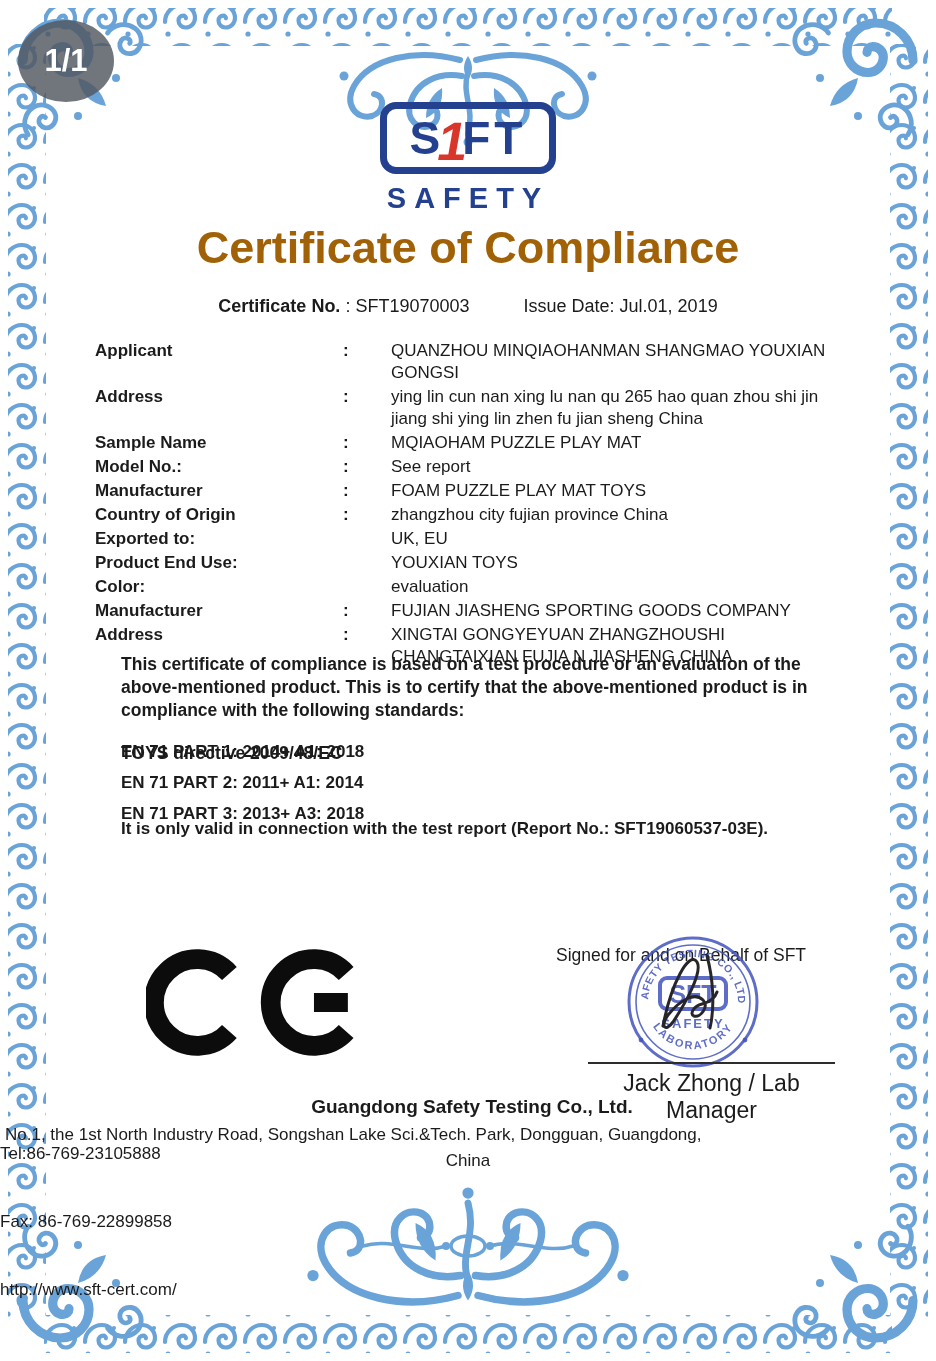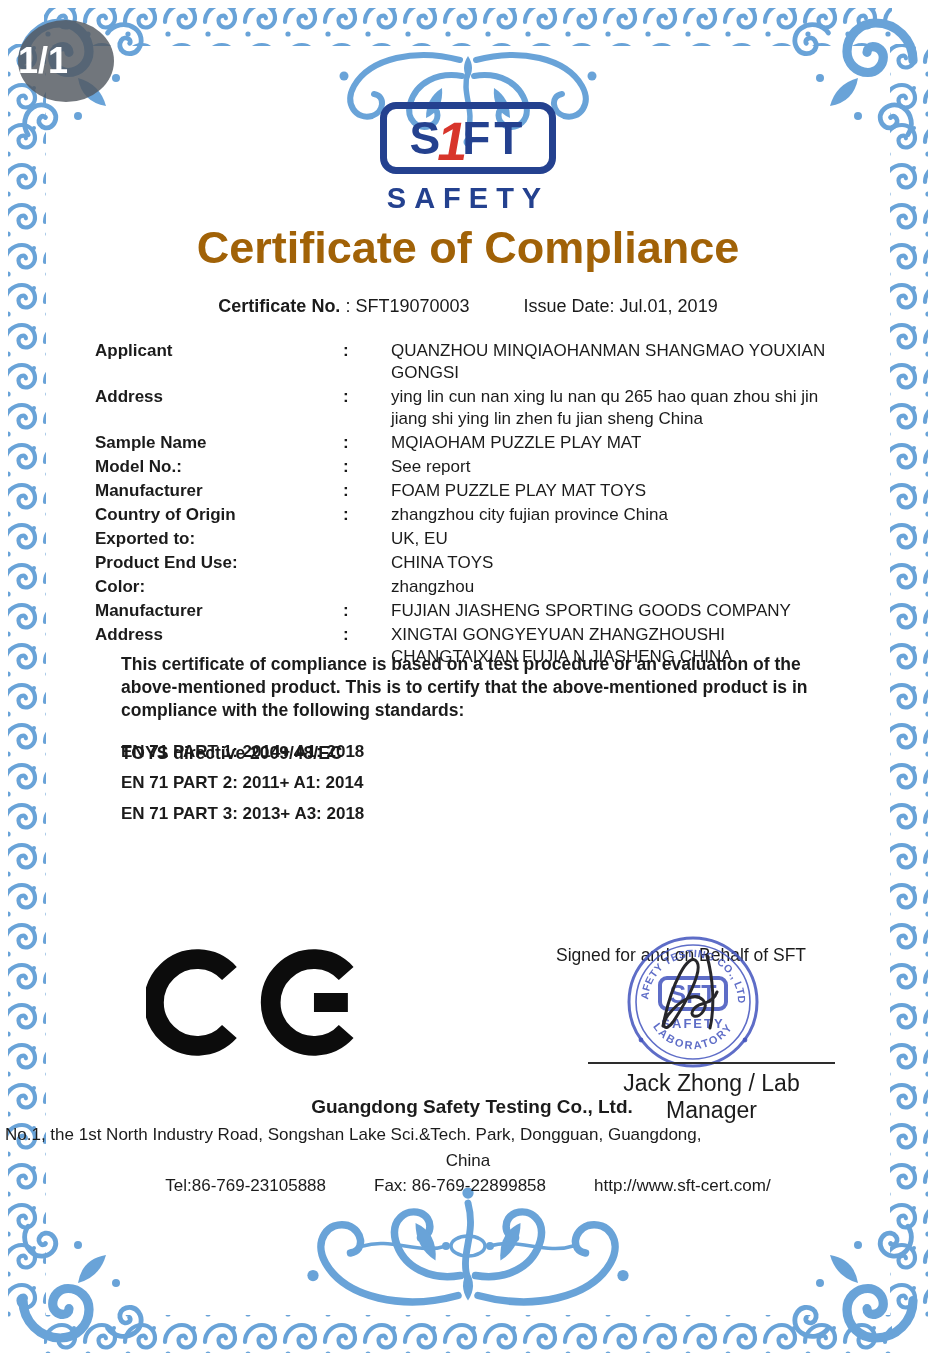--- a/index.html
+++ b/index.html
@@ -10,22 +10,22 @@
   }
   .abs { position:absolute; }
 
   
   .border-svg { position:absolute; inset:0; width:936px; height:1361px; }
 
   
   .page-badge {
     position:absolute; left:18px; top:20px; width:96px; height:82px;
     background:rgba(82,88,95,0.82); border-radius:50%;
-    display:flex; align-items:center; 
-    color:#fff; font-size:36px; font-weight:600; z-index:5;
+    display:flex; align-items:center; justify-content:center;
+    color:#fff; font-size:31px; font-weight:600; z-index:5;
   }
 
   
   .logo-wrap { top:102px; left:0; width:100%; text-align:center; }
   .logo-box {
     position:relative; display:inline-flex; align-items:center; justify-content:center;
     width:162px; height:58px; border:7px solid #24418f; border-radius:16px;
     font-weight:800; color:#24418f; letter-spacing:4px; font-size:46px;
   }
   .logo-one {
@@ -54,21 +54,21 @@
   .ce-svg { top:946px; left:146px; }
 
   .signed-for { top:945px; left:556px; width:300px; font-size:17.5px; z-index:1; }
   .stamp-svg { top:903px; left:594px; z-index:2; }
   .sig-line { top:1062px; left:588px; width:247px; border-top:2px solid #2d2d2d; z-index:3; }
   .signatory { top:1070px; left:588px; width:247px; text-align:center; font-size:23px; z-index:3; }
 
   .f-company { top:1096px; left:4px; width:100%; text-align:center; font-size:19px; font-weight:700; }
   .f-addr1 { top:1125px; left:5px; width:100%; text-align:left; font-size:17px; }
   .f-addr2 { top:1151px; left:0; width:100%; text-align:center; font-size:17px; }
-  .f-tel { top:1176px; left:0; width:100%; display:flex; justify-content:center; gap:48px; font-size:17px; }
+  .f-tel { top:1144px; left:0; width:100%; display:flex; justify-content:center; gap:48px; font-size:17px;flex-direction:column; }
 
   .divider-svg { top:1228px; left:50%; transform:translateX(-50%); }
 </style>
 </head>
 <body>
 
 <div class="page">
 
   <svg class="border-svg" viewBox="0 0 936 1361" xmlns="http://www.w3.org/2000/svg">
     <defs>
@@ -190,27 +190,27 @@
 
       <div class="frow">
         <div class="flabel">Exported to:</div>
         <div class="fsep"></div>
         <div class="fvalue">UK, EU</div>
       </div>
 
       <div class="frow">
         <div class="flabel">Product End Use:</div>
         <div class="fsep"></div>
-        <div class="fvalue">CHINA TOYS</div>
+        <div class="fvalue">YOUXIAN TOYS</div>
       </div>
 
       <div class="frow">
         <div class="flabel">Color:</div>
         <div class="fsep"></div>
-        <div class="fvalue">zhangzhou</div>
+        <div class="fvalue">evaluation</div>
       </div>
 
       <div class="frow">
         <div class="flabel">Manufacturer</div>
         <div class="fsep">:</div>
         <div class="fvalue">FUJIAN JIASHENG SPORTING GOODS COMPANY</div>
       </div>
 
       <div class="frow">
         <div class="flabel">Address</div>
@@ -228,20 +228,21 @@
   <div class="abs standards">
 
       <div class="std-line">EN 71 PART 1: 2014+ A1: 2018</div>
 
       <div class="std-line">EN 71 PART 2: 2011+ A1: 2014</div>
 
       <div class="std-line">EN 71 PART 3: 2013+ A3: 2018</div>
 
   </div>
 
+  <div class="abs validity">It is only valid in connection with the test report (Report No.: SFT19060537-03E).</div>
 
   <svg class="abs ce-svg" width="222" height="113" viewBox="0 0 235 120" xmlns="http://www.w3.org/2000/svg" aria-label="CE">
     <path d="M 88.2 29.2 A 46 46 0 1 0 88.2 90.8" fill="none" stroke="#0c0c0c" stroke-width="21"></path>
     <path d="M 212.2 29.2 A 46 46 0 1 0 212.2 90.8" fill="none" stroke="#0c0c0c" stroke-width="21"></path>
     <path d="M 178 60 H 214" fill="none" stroke="#0c0c0c" stroke-width="20"></path>
   </svg>
 
   <div class="abs signed-for">Signed for and on Behalf of SFT</div>
 
   <svg class="abs stamp-svg" width="198" height="198" viewBox="-99 -99 198 198" xmlns="http://www.w3.org/2000/svg">

